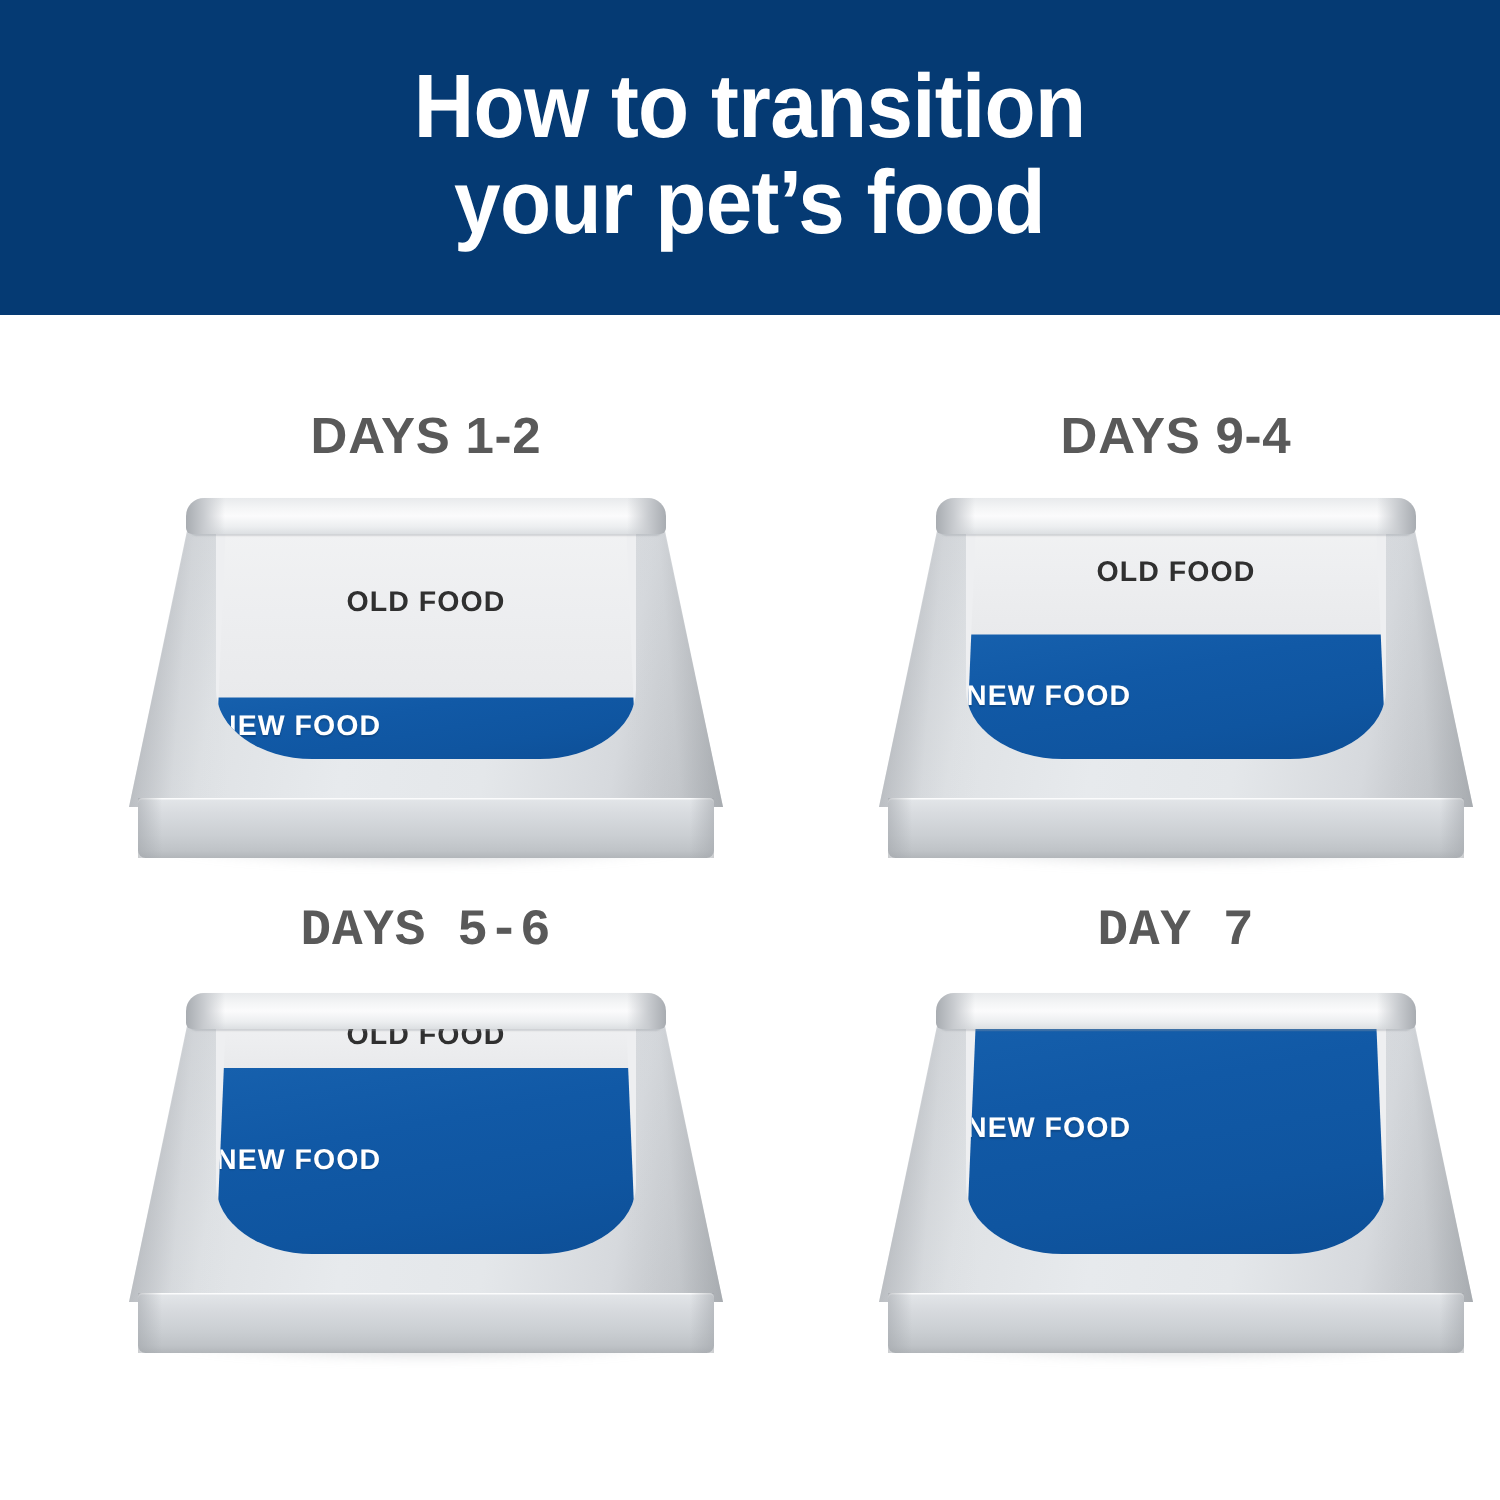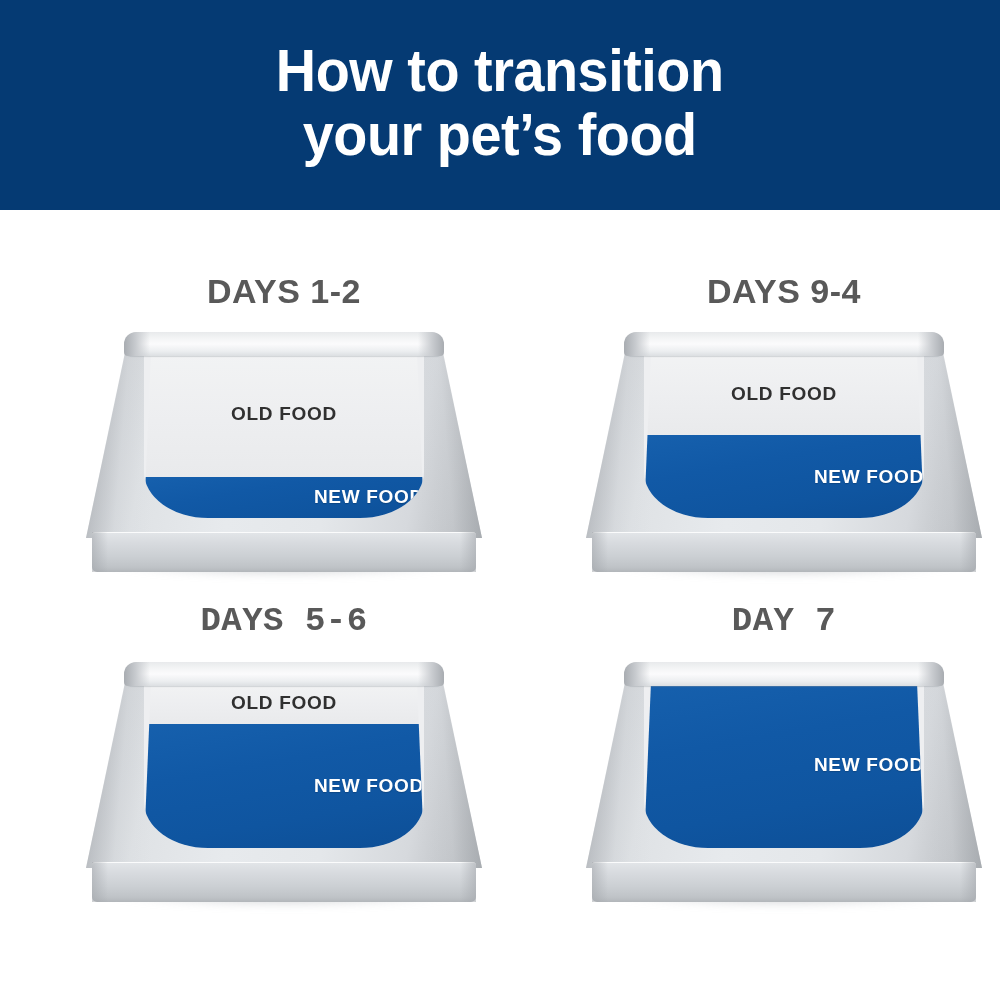--- a/index.html
+++ b/index.html
@@ -152,21 +152,21 @@
     position: absolute;
     right: 0; top: 0;
     width: 16px; height: 100%;
     background: linear-gradient(270deg, rgba(160,164,169,0.55), rgba(160,164,169,0));
   }
 
   
   .bowl-well {
     position: absolute;
     left: 58px;
-    top: 20px;
+    top: 8px;
     width: 280px;
     height: 166px;
     overflow: hidden;
     border-radius: 2px 2px 64px 64px / 2px 2px 46px 46px;
     background: #eeeff1;
   }
   
   .bowl-well-inner {
     position: absolute;
     inset: 0;
@@ -189,21 +189,21 @@
     left: 0;
     bottom: 0;
     width: 100%;
     background: linear-gradient(170deg,
         #1660ad 0%,
         #1159a6 35%,
         #0f55a0 70%,
         #0d4f97 100%);
     display: flex;
     align-items: center;
-    justify-content: flex-end;
+    justify-content: flex-start;
   }
 
   .food-label {
     font-family: "Liberation Sans", sans-serif;
     font-weight: bold;
     font-size: 19px;
     letter-spacing: 0.7px;
     white-space: nowrap;
   }
   .food-old .food-label { color: #303030; }

